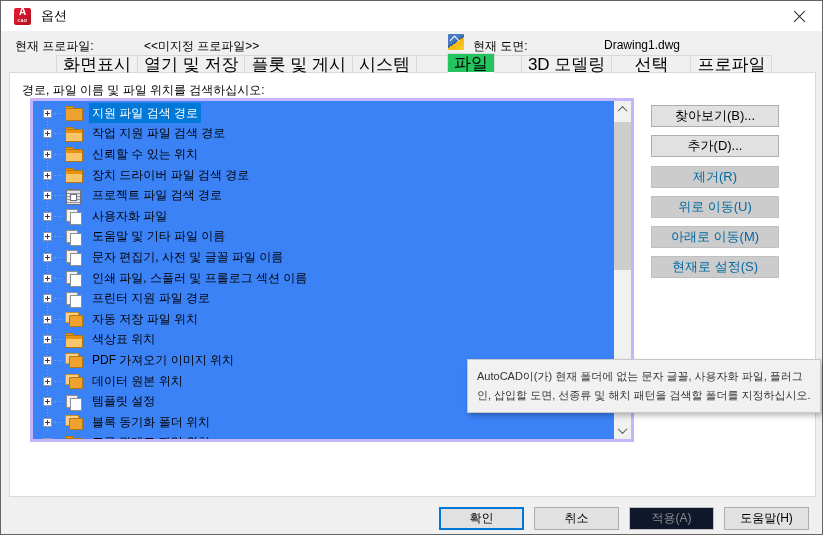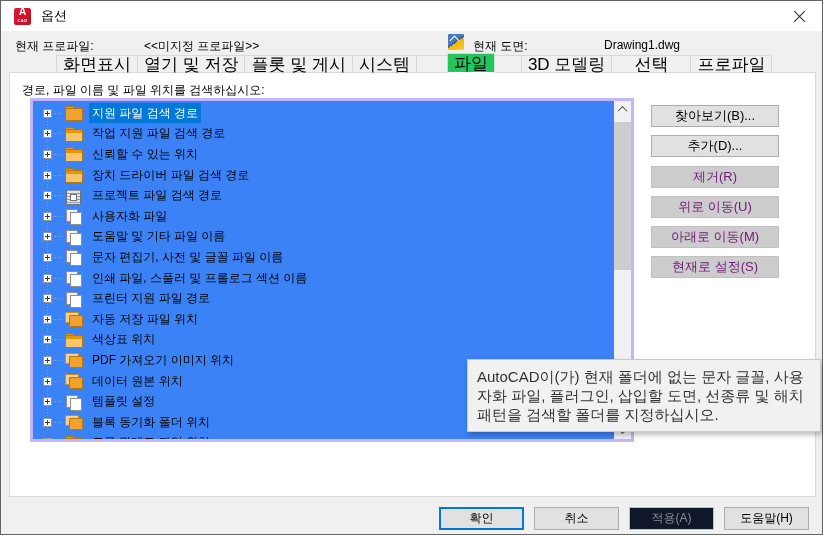--- a/index.html
+++ b/index.html
@@ -170,26 +170,26 @@
   .chev.up   { transform: rotate(45deg) translate(1px,1px); }
   .chev.down { transform: rotate(225deg) translate(1px,1px); }
   .scroll-thumb { position: absolute; left: 0; top: 21px; width: 17px; height: 148px; background: #cdcdcd; }
   
   .side-buttons { position: absolute; left: 641px; top: 32px; width: 128px; }
   .btn {
     display: block; width: 128px; height: 22px; margin-bottom: 8.3px;
     background: #e1e1e1; border: 1px solid #adadad; font-family: inherit;
     font-size: 13px; color: #000; text-align: center; cursor: default;
   }
-  .btn.disabled { background: #cccccc; border-color: #c0c0c0; color: #701a75; }
+  .btn.disabled { background: #cccccc; border-color: #c0c0c0; color: #0369a1; }
   
   .tooltip {
     position: absolute; left: 466px; top: 358px; width: 354px; z-index: 6;
     background: #f1f1f1; border: 1px solid #c8c8c8; color: #333;
-    padding: 7px 9px; line-height: 19px; font-size: 15px;
+    padding: 7px 9px; line-height: 19px; font-size: 11px;
     box-shadow: 2px 3px 5px rgba(0,0,0,0.25);
   }
   
   .footer-btn {
     position: absolute; top: 506px; width: 85px; height: 23px;
     background: #e1e1e1; border: 1px solid #adadad; font-family: inherit;
     font-size: 12px; color: #000; text-align: center; cursor: default;
   }
   .footer-btn.default { border: 2px solid #0078d7; }
   .footer-btn.disabled { background: #0f172a; border-color: #c0c0c0; color: #8d8d8d; }

